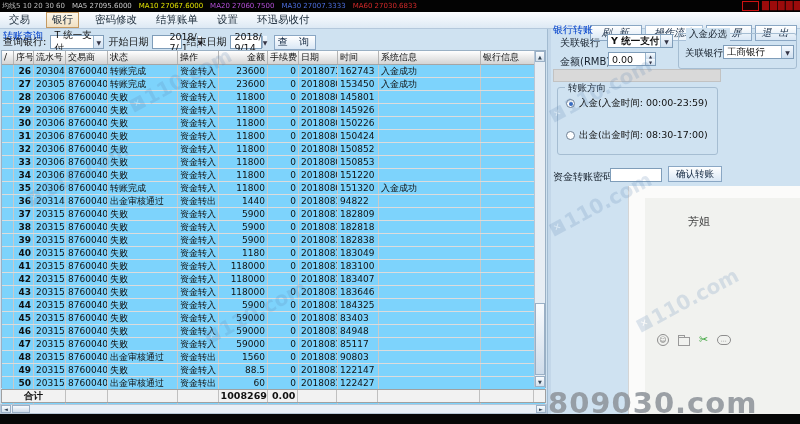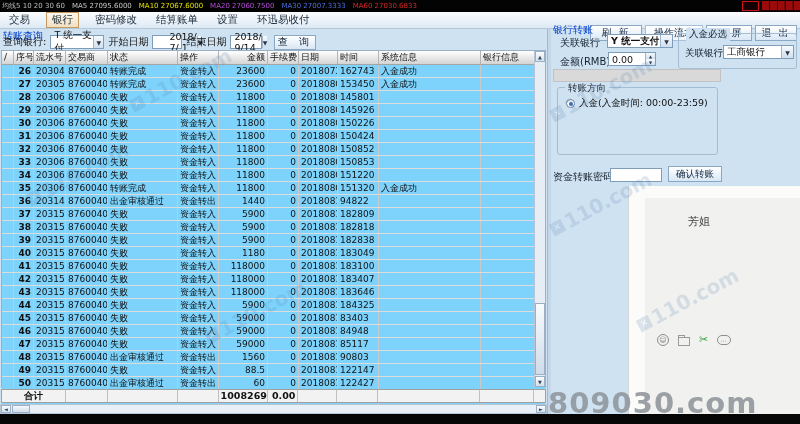--- a/index.html
+++ b/index.html
@@ -20,21 +20,21 @@
   .menu-item.selected{border:1px solid #c49a62;background:linear-gradient(#fdf7ea,#f1e0c2);padding:0px 5px;}
   .section-title{position:absolute;left:3px;top:29px;font-size:10px;color:#0040cc;}
   
   .query-row{position:absolute;left:3px;top:34px;height:16px;display:flex;align-items:center;gap:4px;font-size:10px;}
   .combo{background:#fff;border:1px solid #7f9db9;height:14px;box-sizing:border-box;display:flex;align-items:center;
        font-size:9.5px;padding-left:3px;}
   .combo .arrow{margin-left:auto;width:11px;align-self:stretch;background:linear-gradient(#f5faff,#cfdfef);
        border-left:1px solid #9ab5cc;font-size:6px;display:flex;align-items:center;justify-content:center;color:#334;}
   .btn{background:linear-gradient(#ffffff,#d9e7f5);border:1px solid #8aa7c4;font-size:10px;color:#10253f;
        display:flex;align-items:center;justify-content:center;box-sizing:border-box;}
-  .toolbar{position:absolute;right:3px;top:25px;display:flex;gap:3px;}
+  .toolbar{position:absolute;right:3px;top:25px;display:flex;gap:3px;font-style:italic;}
   .toolbar .btn{width:52px;height:16px;letter-spacing:2px;}
   .toolbar .btn.light{background:linear-gradient(#ffffff,#eef5fb);border-color:#a8c0d8;}
   
   .table-wrap{position:absolute;left:1px;top:50px;width:545px;height:338px;background:#fff;
        border:1px solid #9ab0c4;box-sizing:border-box;}
   .thead{display:flex;height:13px;background:linear-gradient(#ffffff,#d4d4d4);border-bottom:1px solid #a5a5a5;}
   .tcell{box-sizing:border-box;border-right:1px solid #c9c9c9;padding:0 2px;height:12px;line-height:12px;
        overflow:hidden;white-space:nowrap;font-size:9px;}
   .thead .tcell{height:13px;line-height:13px;border-right:1px solid #b4b4b4;color:#101010;}
   .trow{display:flex;height:12px;background:#7dd3fc;border-bottom:1px solid #dcdcdc;}
@@ -601,20 +601,24 @@
   </div>
 
   <div class="gray-box"></div>
 
   <div class="groupbox" style="left:557px;top:87px;width:161px;height:68px;">
     <span class="group-label">转账方向</span>
     <div class="radio-row" style="left:8px;top:9px;">
       <span class="radio checked"></span>
       <span>入金(入金时间: 00:00-23:59)</span>
     </div>
+    <div class="radio-row" style="left:8px;top:41px;">
+      <span class="radio"></span>
+      <span>出金(出金时间: 08:30-17:00)</span>
+    </div>
   </div>
 
   <span class="lbl" style="left:553px;top:170px;">资金转账密码:</span>
   <div class="pwd-input"></div>
   <div class="btn confirm-btn">确认转账</div>
 
   <div class="chat-outer">
     <div class="chat-inner"></div>
     <div class="chat-title">芳姐</div>
     <div class="chat-icons">

